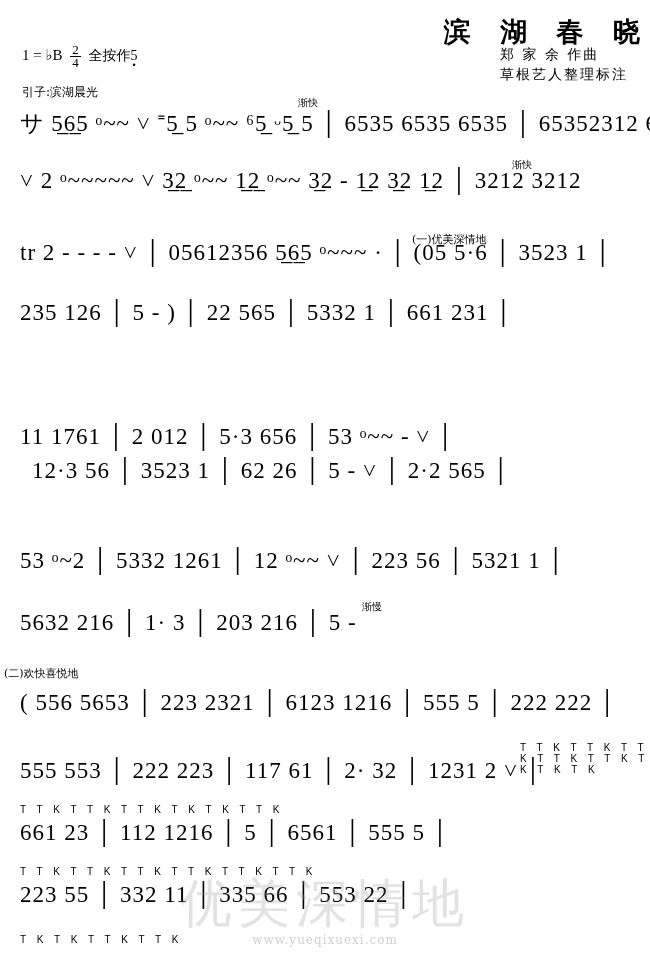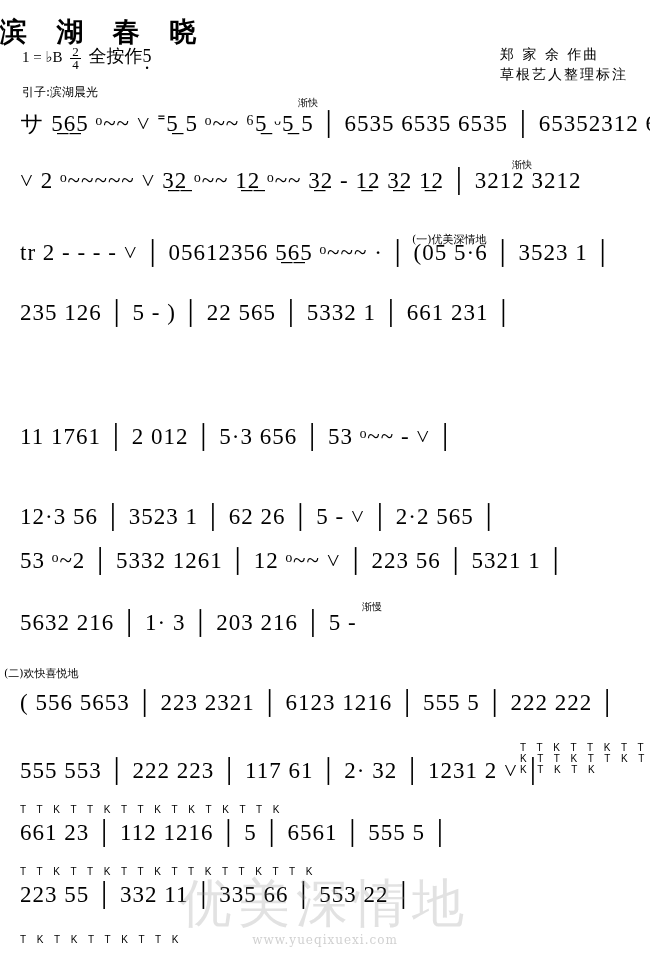--- a/index.html
+++ b/index.html
@@ -8,21 +8,21 @@
     background:#ffffff;
     font-family:"Liberation Serif", serif;
     color:#000;
     position:relative;
     overflow:hidden;
   }
   .sheet{position:relative;width:650px;height:955px;}
 
   .title{
     position:absolute;left:0;top:14px;width:650px;
-    text-align:left;
+    text-align:right;
     font-size:27px;
     letter-spacing:10px;
     font-family:"DejaVu Serif", serif;
     font-weight:bold;
   }
 
   .keysig{
     position:absolute;left:22px;top:44px;
     font-size:15px;
     font-family:"Liberation Serif", serif;
@@ -31,21 +31,21 @@
     display:inline-block;
     vertical-align:middle;
     text-align:center;
     line-height:0.9;
     font-size:13px;
     margin:0 4px;
   }
   .keysig .frac span{display:block;}
   .keysig .frac .num{border-bottom:1px solid #000;padding:0 2px;}
   .keysig .flat{font-size:15px;}
-  .keysig .note{font-size:18px;}
+  .keysig .note{font-size:14px;}
 
   .composer{
     position:absolute;right:22px;top:44px;
     font-size:14px;
     line-height:20px;
     text-align:left;
     font-family:"DejaVu Serif", serif;
     letter-spacing:2px;
     margin-left:28px;
   }
@@ -124,21 +124,21 @@
 
   <div class="tempo" style="left:298px;top:96px;">渐快</div>
   <div class="tempo" style="left:512px;top:158px;">渐快</div>
   <div class="tempo" style="left:362px;top:600px;">渐慢</div>
 
   <div class="line" style="top:106px;">サ  5̲6̲5 ᵒ~~  ˅ ⁼5̲ 5 ᵒ~~   ⁶5̲ ᵕ5̲ 5  │ 6535  6535  6535  │ 65352312 61</div>
   <div class="line" style="top:168px;">˅ 2 ᵒ~~~~~  ˅ 3̲2̲ ᵒ~~  1̲2̲ ᵒ~~  3̲2 -  1̲2  3̲2 1̲2  │ 3212   3212</div>
   <div class="line" style="top:240px;">tr 2 - - - - ˅ │ 05612356  5̲6̲5 ᵒ~~~ · │ (05  5·6 │ 3523  1 │</div>
   <div class="line" style="top:300px;">235  126 │ 5  - ) │ 22  565 │ 5332  1 │ 661  231 │</div>
   <div class="line" style="top:424px;">11  1761 │ 2  012 │ 5·3  656 │ 53 ᵒ~~ - ˅ │</div>
-  <div class="line" style="top:504px;">12·3  56 │ 3523  1 │ 62  26 │ 5 - ˅ │ 2·2  565 │</div>
+  <div class="line" style="top:458px;margin-left:12px;">12·3  56 │ 3523  1 │ 62  26 │ 5 - ˅ │ 2·2  565 │</div>
   <div class="line" style="top:548px;">53 ᵒ~2 │ 5332  1261 │ 12 ᵒ~~ ˅ │ 223  56 │ 5321  1 │</div>
   <div class="line" style="top:610px;">5632  216 │ 1·  3 │ 203  216 │ 5 -</div>
   <div class="line" style="top:690px;">( 556  5653 │ 223  2321 │ 6123  1216 │ 555  5 │ 222  222 │</div>
 
   <div class="tempo" style="left:520px;top:742px;letter-spacing:4px;">T T K   T T K   T T K   T T K   T T K   T K   T K T K</div>
   <div class="line" style="top:758px;">555  553 │ 222  223 │ 117  61 │ 2·  32 │ 1231  2 ˅ │</div>
 
   <div class="tempo" style="left:20px;top:804px;letter-spacing:4px;">T T K   T T K   T T K   T K T K   T T K</div>
   <div class="line" style="top:820px;">661  23 │ 112  1216 │ 5 │ 6561 │ 555  5 │</div>
 

